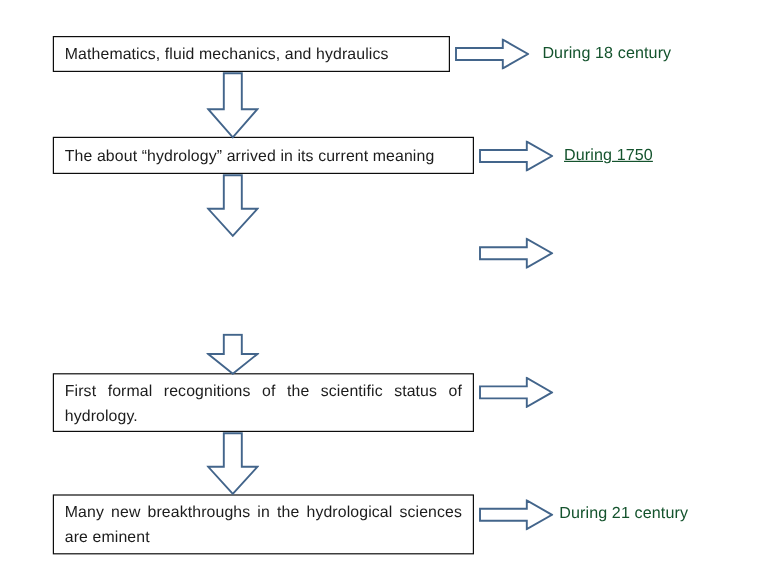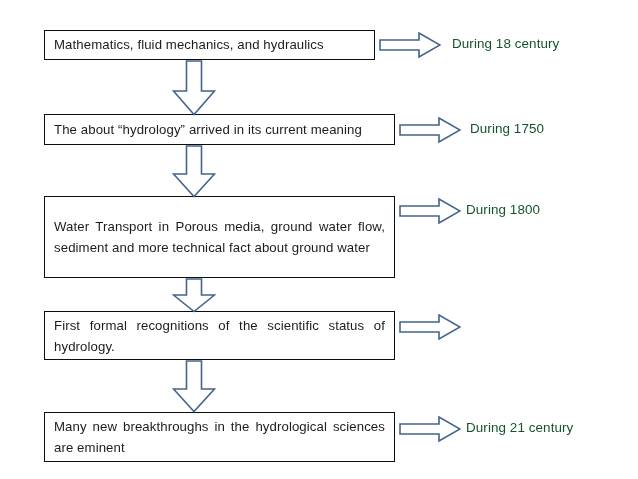--- a/index.html
+++ b/index.html
@@ -86,41 +86,38 @@
   
   .period-label {
     position: absolute;
     font-size: 13.4px;
     line-height: 18px;
     color: #14532d;
     white-space: nowrap;
     letter-spacing: .1px;
   }
   .pl-1 { left: 452px; top: 35px; }
-  .pl-2 { left: 470px; top: 120px; }
+  .pl-2 { left: 470px; top: 120px; text-decoration: underline; }
   .pl-3 { left: 466px; top: 201px; }
   .pl-4 { left: 466px; top: 317px; }
   .pl-5 { left: 466px; top: 419px; }
 </style>
 </head>
 <body>
 
 <div class="canvas">
 
   <div class="stage-box box-1">
     <span class="stage-text">Mathematics, fluid mechanics, and hydraulics</span>
   </div>
 
   <div class="stage-box box-2">
     <span class="stage-text">The about “hydrology” arrived in its current meaning</span>
   </div>
 
-  <div class="stage-box box-3 justify">
-    <span class="stage-text">Water Transport in Porous media, ground water flow, sediment and more technical fact about ground water</span>
-  </div>
 
   <div class="stage-box box-4 justify">
     <span class="stage-text">First formal recognitions of the scientific status of hydrology.</span>
   </div>
 
   <div class="stage-box box-5 justify">
     <span class="stage-text">Many new breakthroughs in the hydrological sciences are eminent</span>
   </div>
 
   <div class="down-arrow da-1">
@@ -172,16 +169,15 @@
   </div>
 
   <div class="right-arrow ra-5">
     <svg viewBox="0 0 62 26" preserveAspectRatio="none">
       <polygon points="1,8 40,8 40,1 61,13 40,25 40,18 1,18" fill="#ffffff" stroke="#43658b" stroke-width="1.6" stroke-linejoin="miter"></polygon>
     </svg>
   </div>
 
   <div class="period-label pl-1">During 18 century</div>
   <div class="period-label pl-2">During 1750</div>
-  <div class="period-label pl-3">During 1800</div>
   <div class="period-label pl-5">During 21 century</div>
 
 </div>
 
 </body></html>

